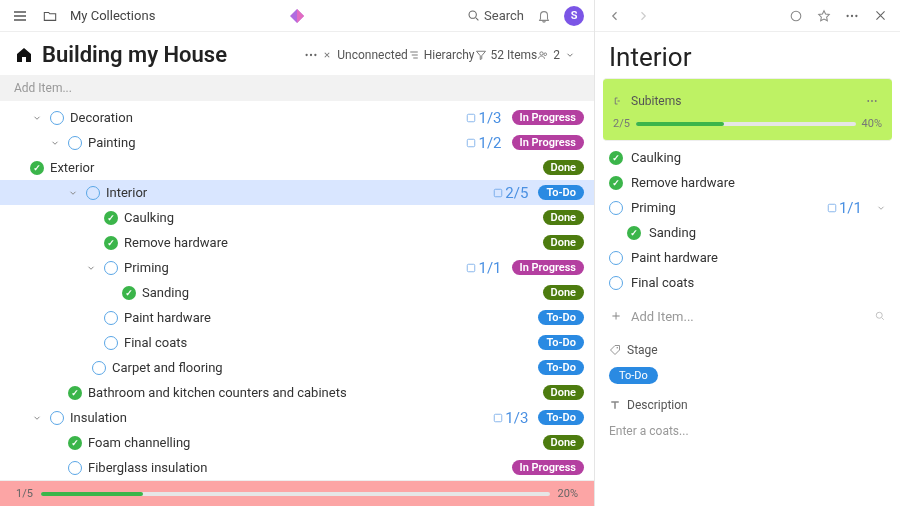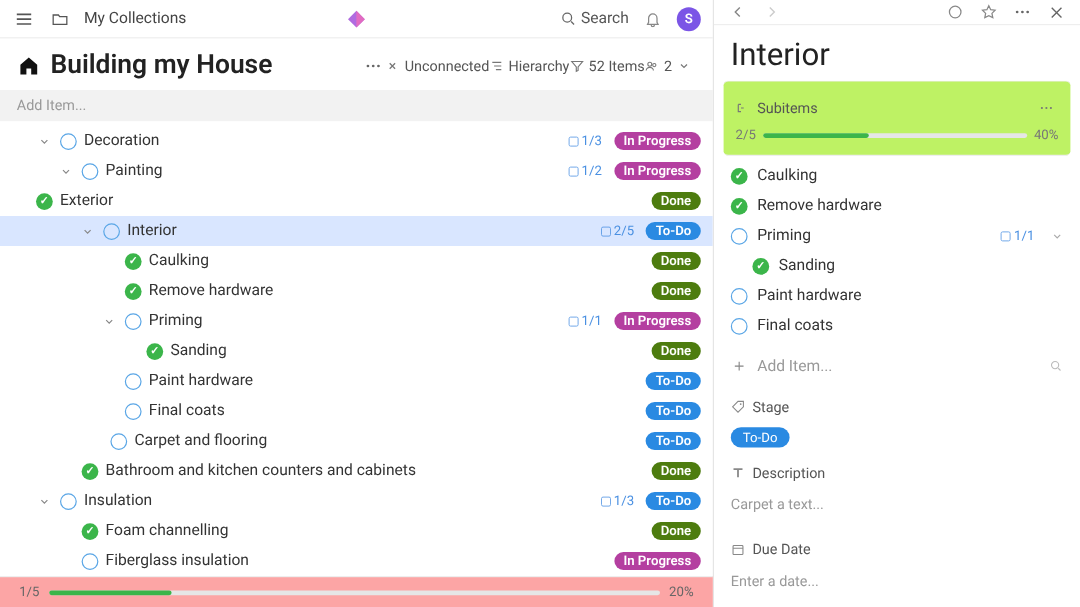--- a/index.html
+++ b/index.html
@@ -29,21 +29,21 @@
   
   .list { flex: 1; overflow: hidden; padding: 4px 0; }
   .row { display: flex; align-items: center; height: 25px; padding: 0 10px; gap: 6px; cursor: pointer; }
   .row.sel { background: #d9e6ff; }
   .chev { width: 14px; display: inline-flex; justify-content: center; color: #888; }
   .chev.hidden { visibility: hidden; }
   .status-circle { width: 14px; height: 14px; border-radius: 50%; border: 1.5px solid #5aa6e6; flex-shrink: 0; }
   .status-done { width: 14px; height: 14px; border-radius: 50%; background: #3bb54a; display: flex; align-items: center; justify-content: center; flex-shrink: 0; }
   .status-done::after { content: "✓"; color: #fff; font-size: 9px; font-weight: 700; }
   .row .label { flex: 1; color: #333; }
-  .count-badge { display: flex; align-items: center; gap: 2px; color: #4a90e2; font-size: 11px; }
+  .count-badge { display: flex; align-items: center; gap: 2px; color: #4a90e2; font-size: 15px; }
   .count-badge svg { opacity: .8; }
   .pill { border-radius: 10px; padding: 1px 8px; font-size: 11px; font-weight: 600; color: #fff; margin-left: 4px; }
   .pill.inprogress { background: #b43fa0; }
   .pill.done { background: #4d7c0f; }
   .pill.todo { background: #2a8ae2; }
 
   
   .bottom-progress { display: flex; align-items: center; padding: 6px 16px; gap: 8px; border-top: 1px solid #eee; font-size: 11px; color: #666; background:#fca5a5;}
   .pbar { flex: 1; height: 4px; background: #e6e6e6; border-radius: 2px; position: relative; }
   .pbar > span { position: absolute; left: 0; top: 0; bottom: 0; background: #3bb54a; border-radius: 2px; }
@@ -454,30 +454,20 @@
     <span class="chip-todo">To-Do</span>
   </div>
 
   <div class="section">
     <div class="section-hd">
       <svg width="12" height="12" viewBox="0 0 16 16">
           <path fill="#888" d="M3 3h10v2H9v8H7V5H3z"></path>
         </svg>
       <span>Description</span>
     </div>
-    <div class="field-placeholder">Carpet a text...</div>
-  </div>
-
-  <div class="section">
-    <div class="section-hd">
-      <svg width="12" height="12" viewBox="0 0 16 16">
-          <rect x="2.5" y="3.5" width="11" height="10" rx="1" fill="none" stroke="#888" stroke-width="1.2"></rect>
-          <line x1="2.5" y1="6.5" x2="13.5" y2="6.5" stroke="#888" stroke-width="1.2"></line>
-        </svg>
-      <span>Due Date</span>
-    </div>
-    <div class="field-placeholder">Enter a date...</div>
-  </div>
+    <div class="field-placeholder">Enter a coats...</div>
+  </div>
+
 
   <div class="section">
     
   </div>
 </div>
 
 </body></html>

